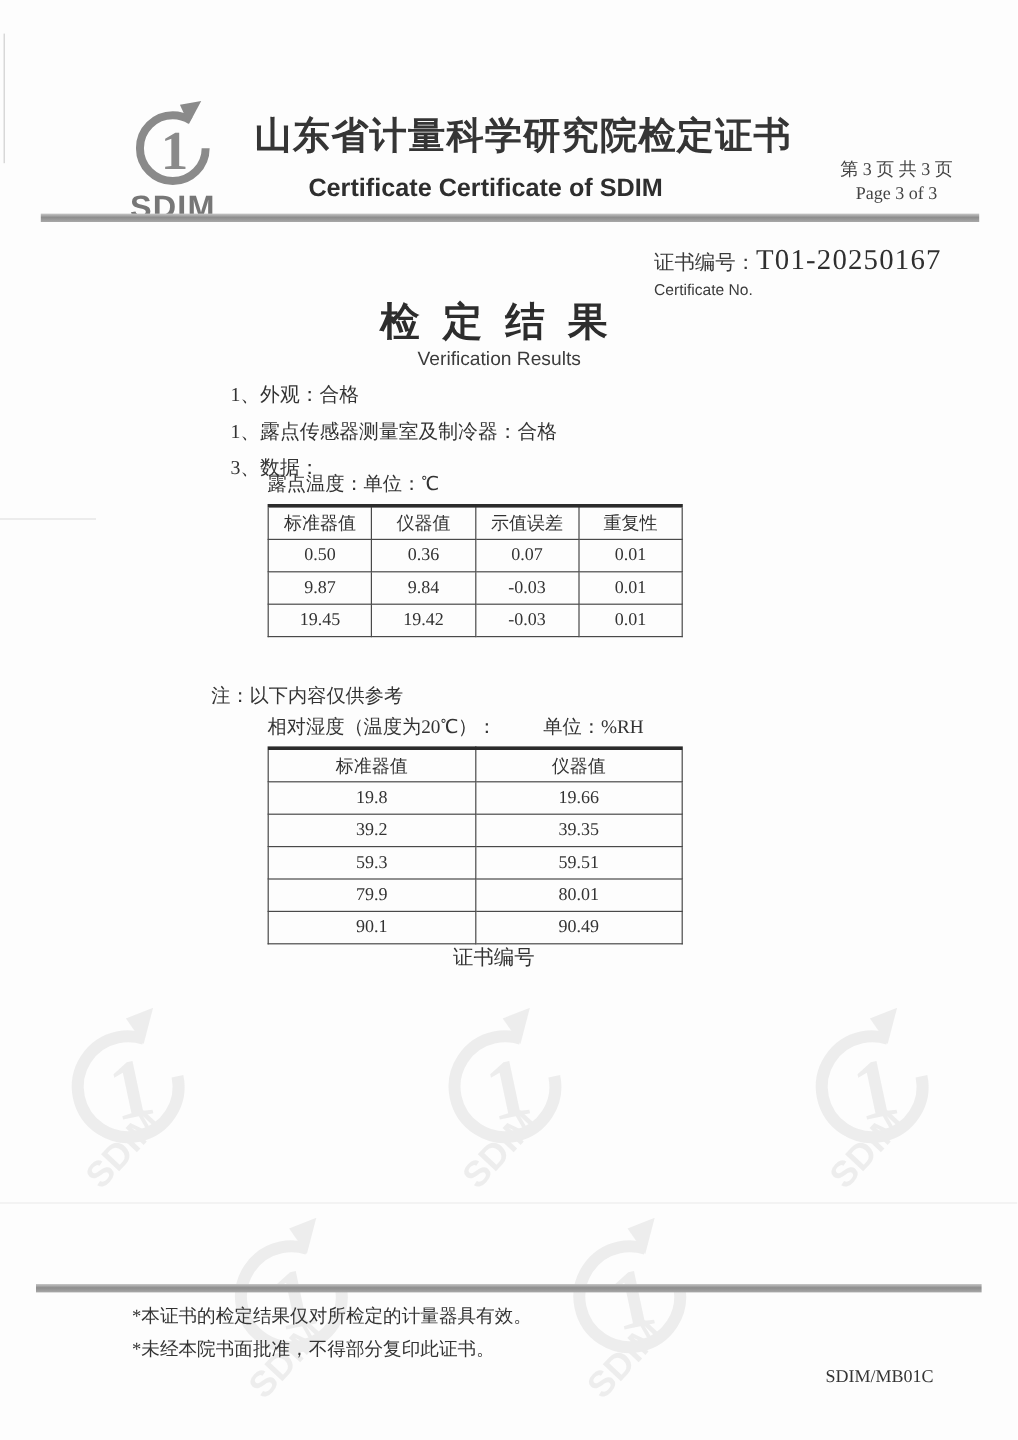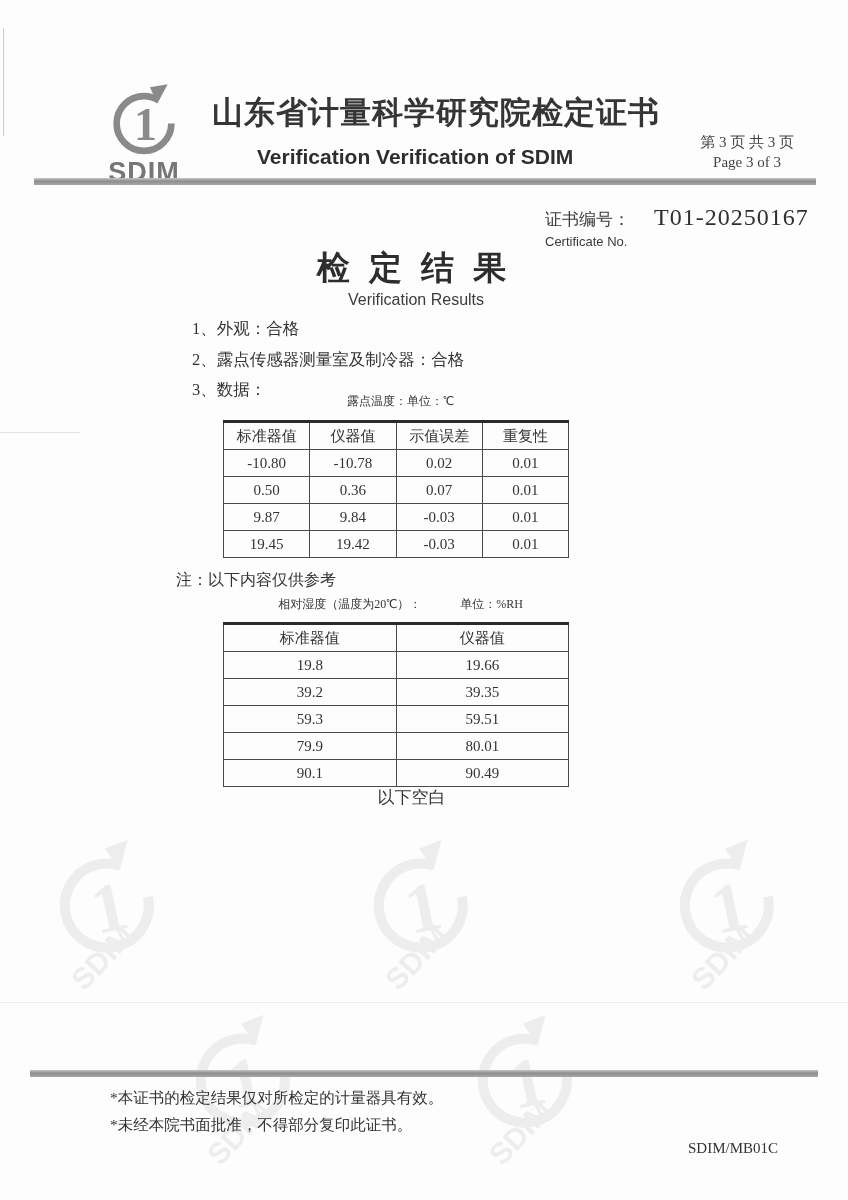--- a/index.html
+++ b/index.html
@@ -23,36 +23,36 @@
   .logo-text{font-family:"Liberation Sans",sans-serif;font-weight:bold;font-size:27px;color:#767676;letter-spacing:1px;margin-top:-7px;}
   .title-cn{left:212px;top:92px;font-size:31px;font-weight:700;letter-spacing:1px;color:#353535;}
   .title-en{left:257px;top:145px;font-family:"Liberation Sans",sans-serif;font-weight:bold;font-size:21px;color:#2e2e2e;}
   .page-info{left:672px;top:132px;width:150px;text-align:center;font-size:15px;line-height:20px;color:#444;}
 
   .rule{height:7px;background:linear-gradient(180deg,#c7c7c7 0%,#8d8d8d 45%,#a8a8a8 100%);}
   .rule-top{left:34px;top:178px;width:782px;}
   .rule-bottom{left:30px;top:1070px;width:788px;}
 
   
-  .cert-line{left:545px;top:204px;display:flex;gap:24px;align-items:baseline;}
+  .cert-line{left:545px;top:204px;display:flex;align-items:baseline;}
   .cert-label{font-size:17px;}
   .cert-value{font-size:24px;letter-spacing:1px;color:#2f2f2f;}
   .cert-en{left:545px;top:234px;font-family:"Liberation Sans",sans-serif;font-size:13px;color:#3a3a3a;}
 
   
   .results-title{left:0;top:246px;width:848px;text-align:center;transform:translateX(-10px);
     font-family:"Liberation Sans",sans-serif;font-weight:bold;font-size:33px;letter-spacing:5px;color:#2d2d2d;}
   .results-sub{left:0;top:291px;width:848px;text-align:center;transform:translateX(-8px);
     font-family:"Liberation Sans",sans-serif;font-size:16px;color:#3c3c3c;}
 
   
   .items{left:192px;top:314px;font-size:16.5px;line-height:30.5px;color:#333;}
 
   
-  .caption-row{width:377px;display:flex;justify-content:center;font-size:12px;color:#333;}
+  .caption-row{width:377px;display:flex;justify-content:flex-start;font-size:16px;color:#333;}
   .caption-row .unit{padding-right:22px;}
   .cap1{left:223px;top:393px;}
   .cap2{left:223px;top:596px;gap:39px;}
   .note-line{left:176px;top:570px;font-size:16px;color:#333;text-align:right;}
 
   
   table.doc{border-collapse:collapse;table-layout:fixed;width:346px;background:transparent;}
   table.doc th,table.doc td{
     border:1px solid #4a4a4a;height:26px;text-align:center;vertical-align:middle;
     font-size:15px;font-weight:normal;color:#333;padding:0;
@@ -88,66 +88,60 @@
       <svg width="74" height="76" viewBox="0 0 100 102">
         <circle cx="50" cy="53" r="37" fill="none" stroke="#8a8a8a" stroke-width="9" stroke-dasharray="195 38"></circle>
         <polygon points="58,4 82,0 68,26" fill="#8a8a8a"></polygon>
         <text x="52" y="76" font-size="62" font-weight="bold" fill="#8a8a8a" text-anchor="middle" font-family="Liberation Serif, serif">1</text>
       </svg>
     </span>
     <div class="logo-text">SDIM</div>
   </div>
 
   <div class="abs title-cn">山东省计量科学研究院检定证书</div>
-  <div class="abs title-en">Verification Verification of SDIM</div>
+  <div class="abs title-en">Certificate Certificate of SDIM</div>
 
   <div class="abs page-info">
     <div>第 3 页  共 3 页</div>
     <div>Page 3 of  3</div>
   </div>
 
   <div class="abs rule rule-top"></div>
 
   <div class="abs cert-line">
     <span class="cert-label">证书编号：</span>
     <span class="cert-value">T01-20250167</span>
   </div>
   <div class="abs cert-en">Certificate No.</div>
 
   <div class="abs results-title">检 定 结 果</div>
   <div class="abs results-sub">Verification Results</div>
 
   <div class="abs items">
     <div>1、外观：合格</div>
-    <div>2、露点传感器测量室及制冷器：合格</div>
+    <div>1、露点传感器测量室及制冷器：合格</div>
     <div>3、数据：</div>
   </div>
 
   <div class="abs caption-row cap1">
     <span>露点温度：</span>
     <span class="unit">单位：℃</span>
   </div>
 
   <table class="abs doc table1">
     <thead>
       <tr>
         <th>标准器值</th>
         <th>仪器值</th>
         <th>示值误差</th>
         <th>重复性</th>
       </tr>
     </thead>
     <tbody>
       <tr>
-        <td>-10.80</td>
-        <td>-10.78</td>
-        <td>0.02</td>
-        <td>0.01</td>
-      </tr>
-      <tr>
         <td>0.50</td>
         <td>0.36</td>
         <td>0.07</td>
         <td>0.01</td>
       </tr>
       <tr>
         <td>9.87</td>
         <td>9.84</td>
         <td>-0.03</td>
         <td>0.01</td>
@@ -192,21 +186,21 @@
         <td>79.9</td>
         <td>80.01</td>
       </tr>
       <tr>
         <td>90.1</td>
         <td>90.49</td>
       </tr>
     </tbody>
   </table>
 
-  <div class="abs end-marker">以下空白</div>
+  <div class="abs end-marker">证书编号</div>
 
   <div class="abs watermark wm1">
     <svg width="120" height="170" viewBox="0 0 120 170">
       <circle cx="60" cy="60" r="42" fill="none" stroke="#555" stroke-width="10" stroke-dasharray="220 44"></circle>
       <polygon points="70,4 94,0 80,28" fill="#555"></polygon>
       <text x="62" y="86" font-size="70" font-weight="bold" fill="#555" text-anchor="middle" font-family="Liberation Serif, serif">1</text>
       <text x="20" y="140" font-size="30" font-weight="bold" fill="#555" font-family="Liberation Sans, sans-serif" transform="rotate(-35 20 140)">SDIM</text>
     </svg>
   </div>
   <div class="abs watermark wm2">

